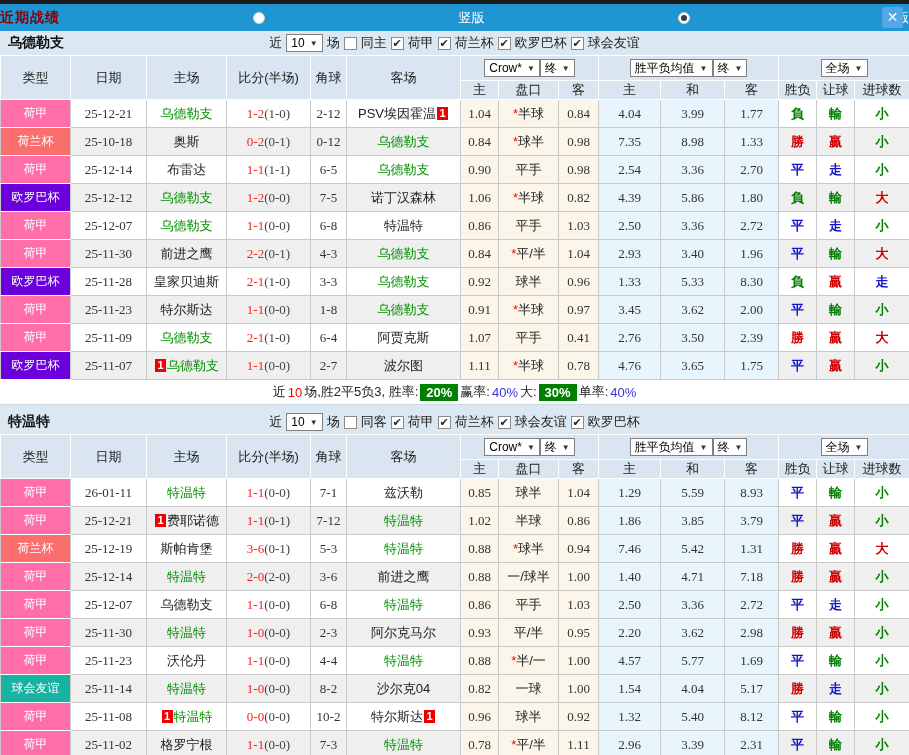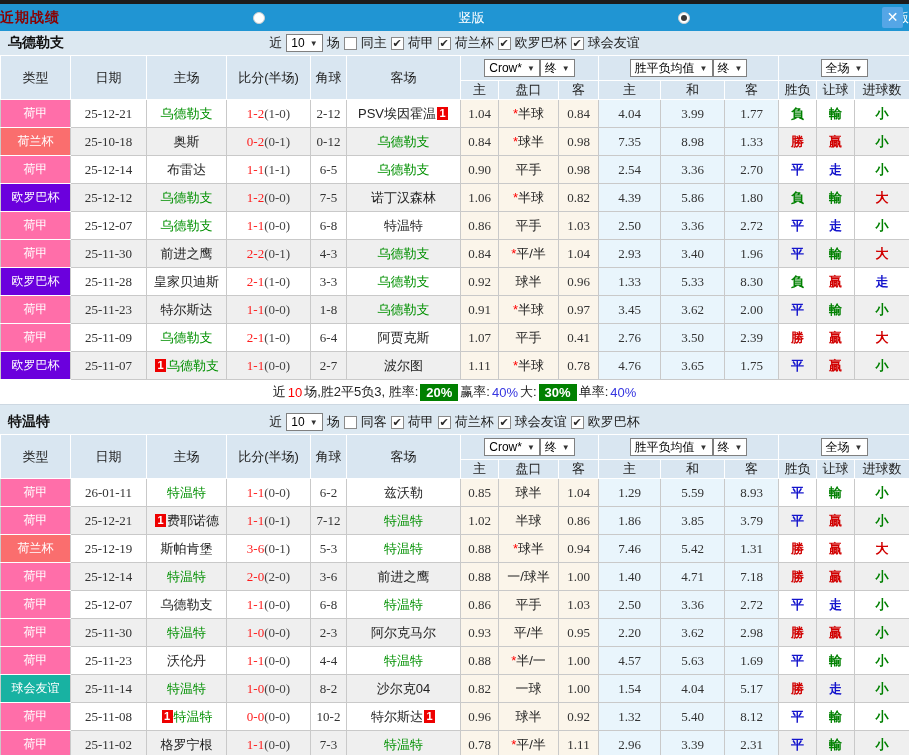--- a/index.html
+++ b/index.html
@@ -466,21 +466,21 @@
             <th>让球</th>
             <th>进球数</th>
           </tr>
         </thead>
         <tbody>
           <tr class="">
             <td class="type" style="background:#ff6ea9">荷甲</td>
             <td class="serif">26-01-11</td>
             <td><span class="green">特温特</span></td>
             <td class="serif"><span class="score-main">1-1</span><span class="score-half">(0-0)</span></td>
-            <td class="serif">6-2</td>
+            <td class="serif">7-1</td>
             <td><span class="">兹沃勒</span></td>
             <td class="serif hcap">0.85</td>
             <td class="hcap">球半</td>
             <td class="serif hcap">1.04</td>
             <td class="serif avgc">1.29</td>
             <td class="serif avgc">5.59</td>
             <td class="serif avgc">8.93</td>
             <td class="rescell" style="color:#1414cc">平</td>
             <td class="rescell" style="color:#008000">輸</td>
             <td class="rescell" style="color:#008000">小</td>
@@ -574,21 +574,21 @@
             <td class="type" style="background:#ff6ea9">荷甲</td>
             <td class="serif">25-11-23</td>
             <td><span class="">沃伦丹</span></td>
             <td class="serif"><span class="score-main">1-1</span><span class="score-half">(0-0)</span></td>
             <td class="serif">4-4</td>
             <td><span class="green">特温特</span></td>
             <td class="serif hcap">0.88</td>
             <td class="hcap"><span class="star">*</span>半/一</td>
             <td class="serif hcap">1.00</td>
             <td class="serif avgc">4.57</td>
-            <td class="serif avgc">5.63</td>
+            <td class="serif avgc">5.77</td>
             <td class="serif avgc">1.69</td>
             <td class="rescell" style="color:#1414cc">平</td>
             <td class="rescell" style="color:#008000">輸</td>
             <td class="rescell" style="color:#008000">小</td>
           </tr>
           <tr class="alt">
             <td class="type" style="background:#18b2a2">球会友谊</td>
             <td class="serif">25-11-14</td>
             <td><span class="green">特温特</span></td>
             <td class="serif"><span class="score-main">1-0</span><span class="score-half">(0-0)</span></td>

